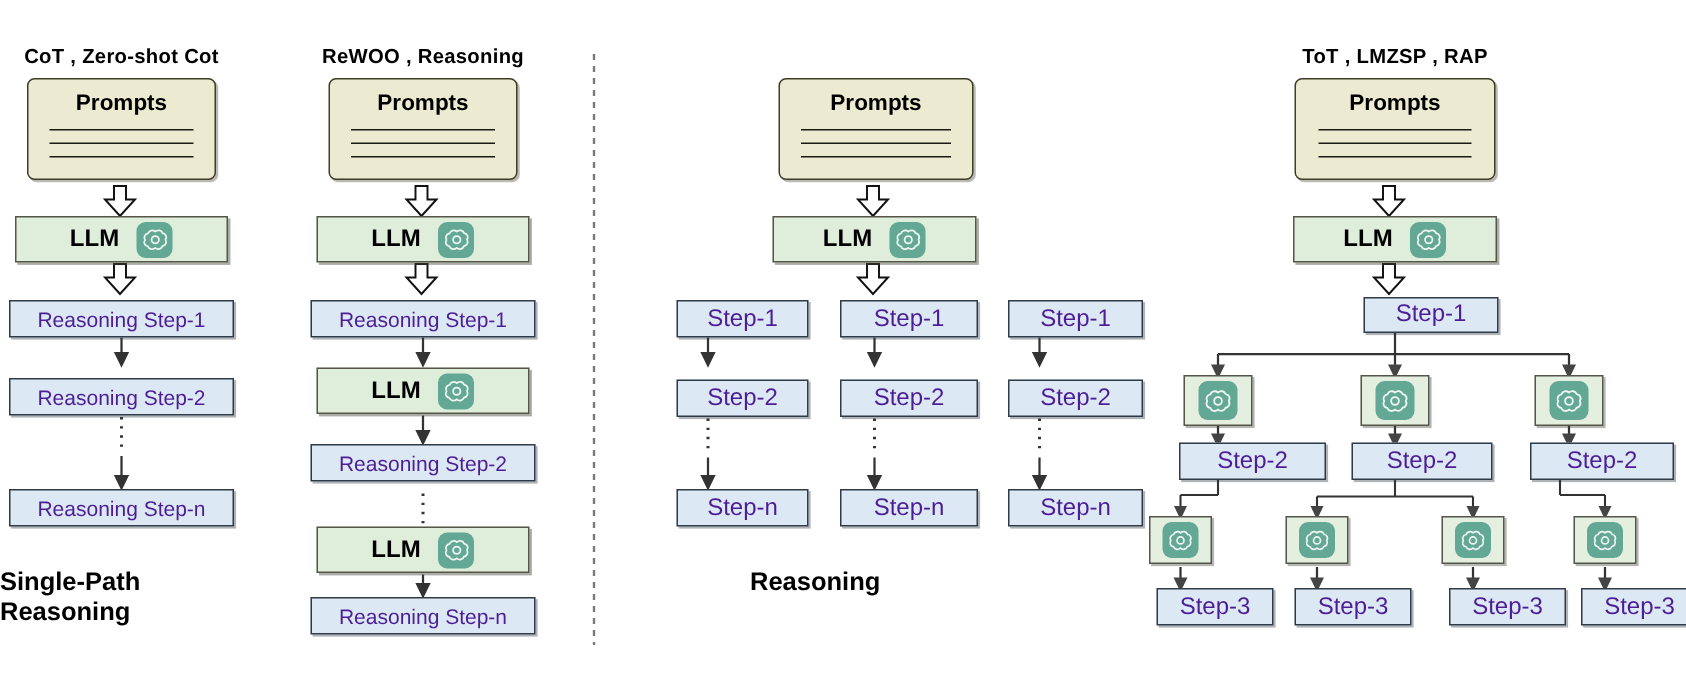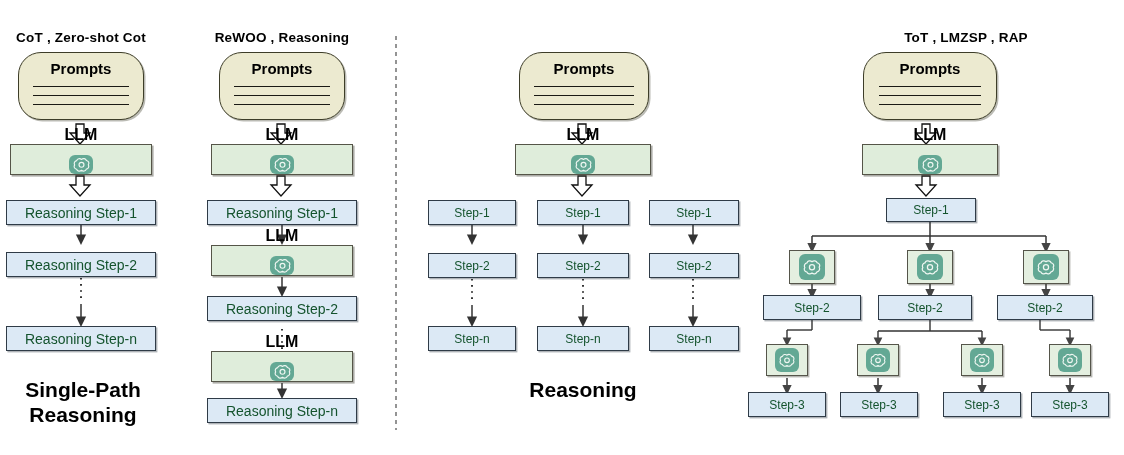--- a/index.html
+++ b/index.html
@@ -11,62 +11,62 @@
   }
   .stage{position:absolute;left:0;top:0;width:1124px;height:455px;}
   .abs{position:absolute;box-sizing:border-box;}
 
   
   .col-title{
     font-weight:bold;font-size:13.5px;color:#000;
     text-align:center;white-space:nowrap;letter-spacing:.2px;
   }
   .section-title{
-    font-weight:bold;font-size:21px;color:#000;
-    text-align:center;line-height:1.18;white-space:nowrap;
+    font-weight:bold;font-size:17px;color:#000;
+    line-height:1.18;white-space:nowrap;
   }
 
   
   .prompts{
-    background:#ecead0;border:1.6px solid #3d3d28;border-radius:23px;
+    background:#ecead0;border:1.6px solid #3d3d28;border-radius:5px;
     box-shadow:1.5px 1.5px 0 rgba(60,60,40,.35);
   }
   .prompts .p-label{
     position:absolute;left:0;right:0;top:7px;text-align:center;
     font-weight:bold;font-size:15px;color:#000;
   }
   .prompts .rules{position:absolute;left:11%;right:11%;top:33px;}
   .prompts .rules i{display:block;height:0;border-top:1.6px solid #1a1a14;margin-bottom:8px;}
 
   
   .llm{
     background:#dfeddb;border:1.6px solid #555548;
     box-shadow:1.6px 1.6px 0 rgba(70,70,60,.45);
-    display:flex;align-items:center;justify-content:flex-end;gap:12px;flex-direction:column;
+    display:flex;align-items:center;justify-content:center;gap:12px;
   }
   .llm .llm-text{font-weight:bold;font-size:16px;color:#000;line-height:1;}
   .oai-tile{
     background:#63a894;border-radius:6px;display:flex;align-items:center;justify-content:center;
   }
 
   
   .llmnode{
     background:#e4efe0;border:1.6px solid #55554a;
     box-shadow:1.4px 1.4px 0 rgba(70,70,60,.4);
     display:flex;align-items:center;justify-content:center;
   }
 
   
   .step{
     background:#dce9f5;border:1.6px solid #2f3b47;
     box-shadow:1.4px 1.4px 0 rgba(45,55,65,.38);
     display:flex;align-items:center;justify-content:center;
-    font-size:14px;color:#14532d;white-space:nowrap;
-  }
-  .step.sm{font-size:12px;}
+    font-size:14px;color:#4c1d95;white-space:nowrap;
+  }
+  .step.sm{font-size:16px;margin-left:23px;}
 
   
   svg.links{position:absolute;left:0;top:0;width:1124px;height:455px;pointer-events:none;}
 </style>
 </head>
 <body>
 
 <div class="stage">
 
   <svg class="links" viewBox="0 0 1124 455">
@@ -268,21 +268,21 @@
   <div class="abs step sm" style="left:537px;top:326px;width:92px;height:25px;">Step-n</div>
 
   <div class="abs step sm" style="left:649px;top:200px;width:90px;height:25px;">Step-1</div>
   <div class="abs step sm" style="left:649px;top:253px;width:90px;height:25px;">Step-2</div>
   <div class="abs step sm" style="left:649px;top:326px;width:90px;height:25px;">Step-n</div>
 
   <div class="abs section-title" style="left:500px;top:378px;width:166px;">
     <div>Reasoning</div>
   </div>
 
-  <div class="abs col-title" style="left:874px;top:30px;width:184px;">ToT , LMZSP , RAP</div>
+  <div class="abs col-title" style="left:838px;top:30px;width:184px;">ToT , LMZSP , RAP</div>
 
   <div class="abs prompts" style="left:863px;top:52px;width:134px;height:68px;">
     <div class="p-label">Prompts</div>
     <div class="rules">
         <i></i>
         <i></i>
         <i></i>
       </div>
   </div>
 

